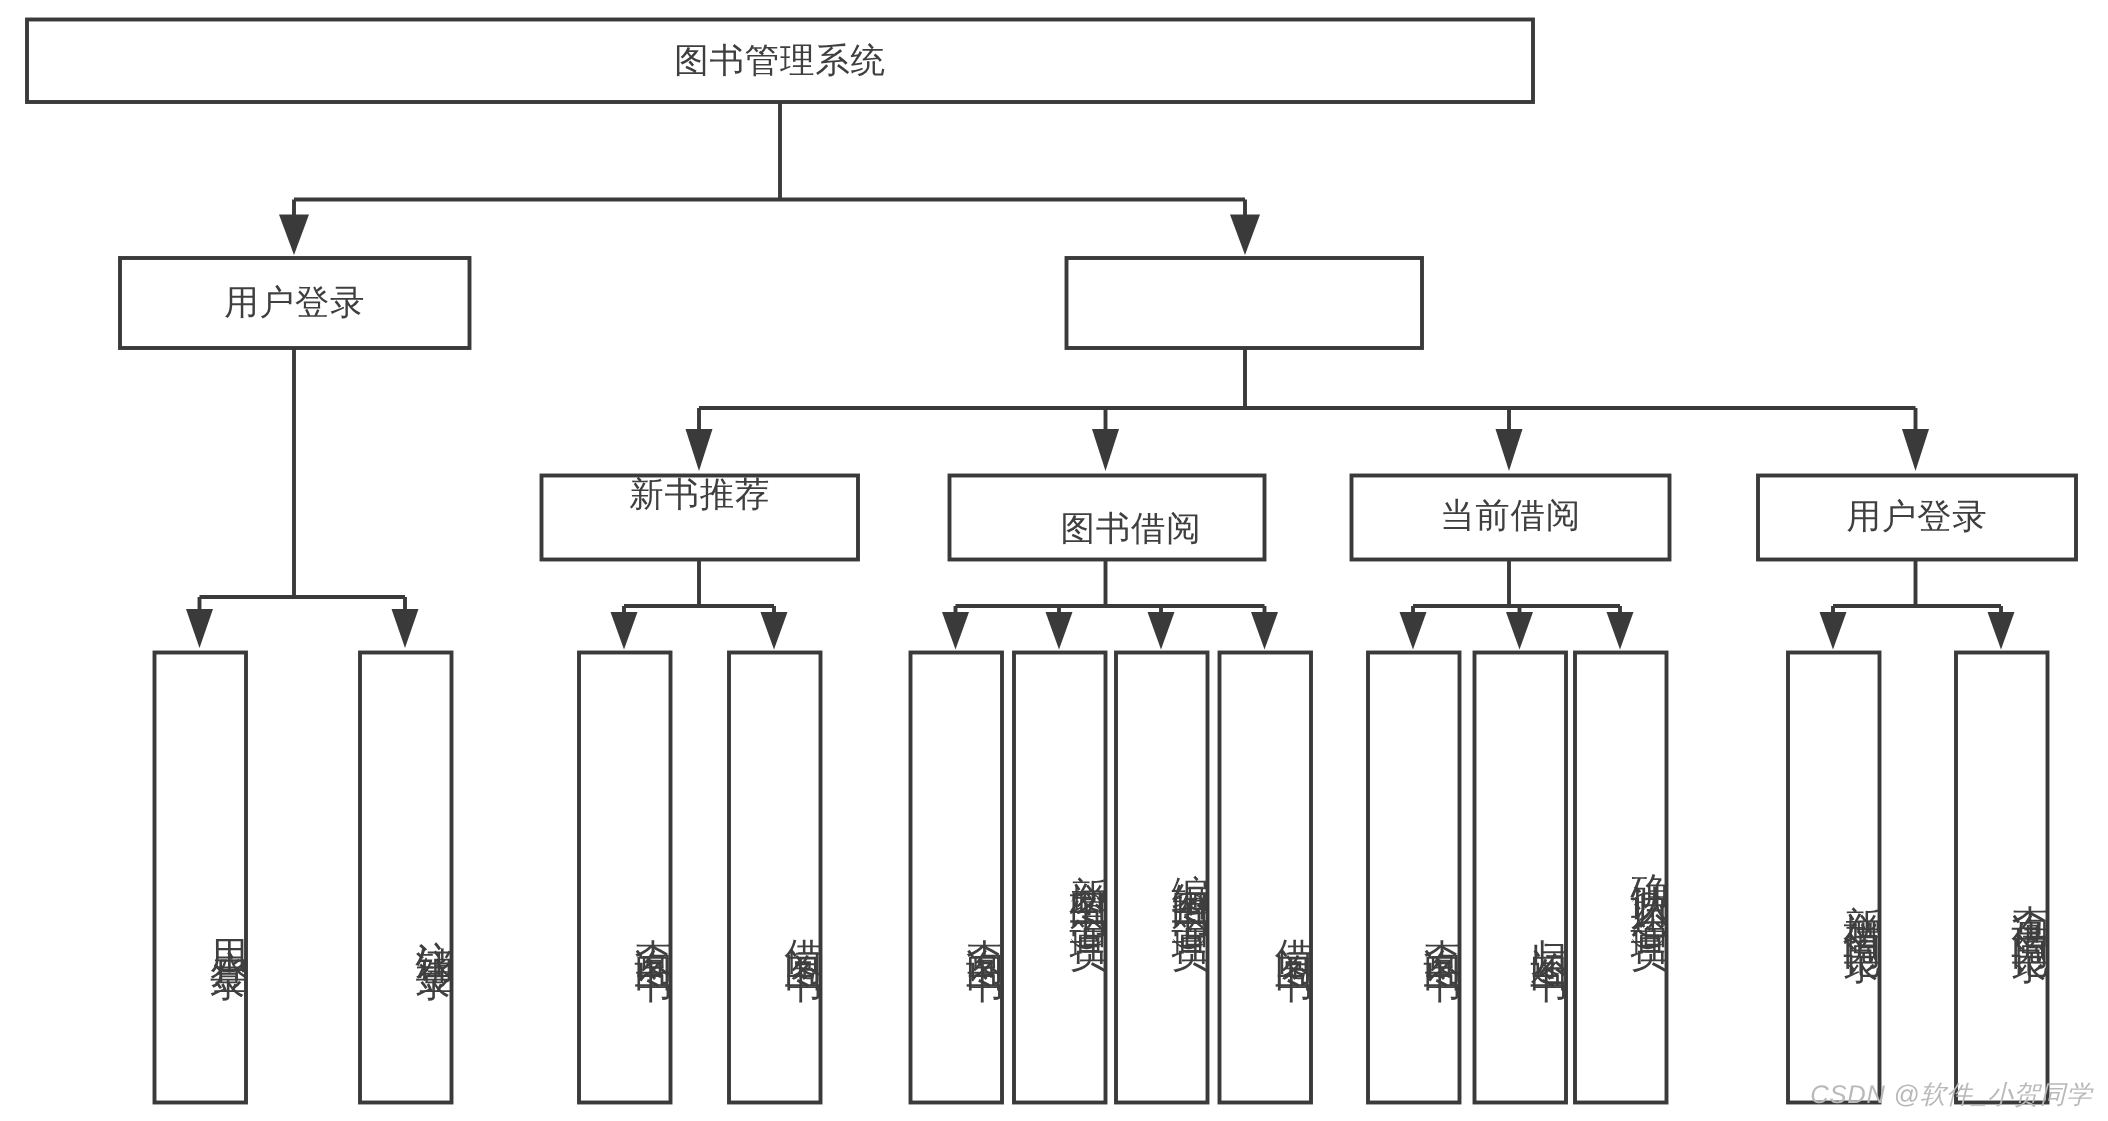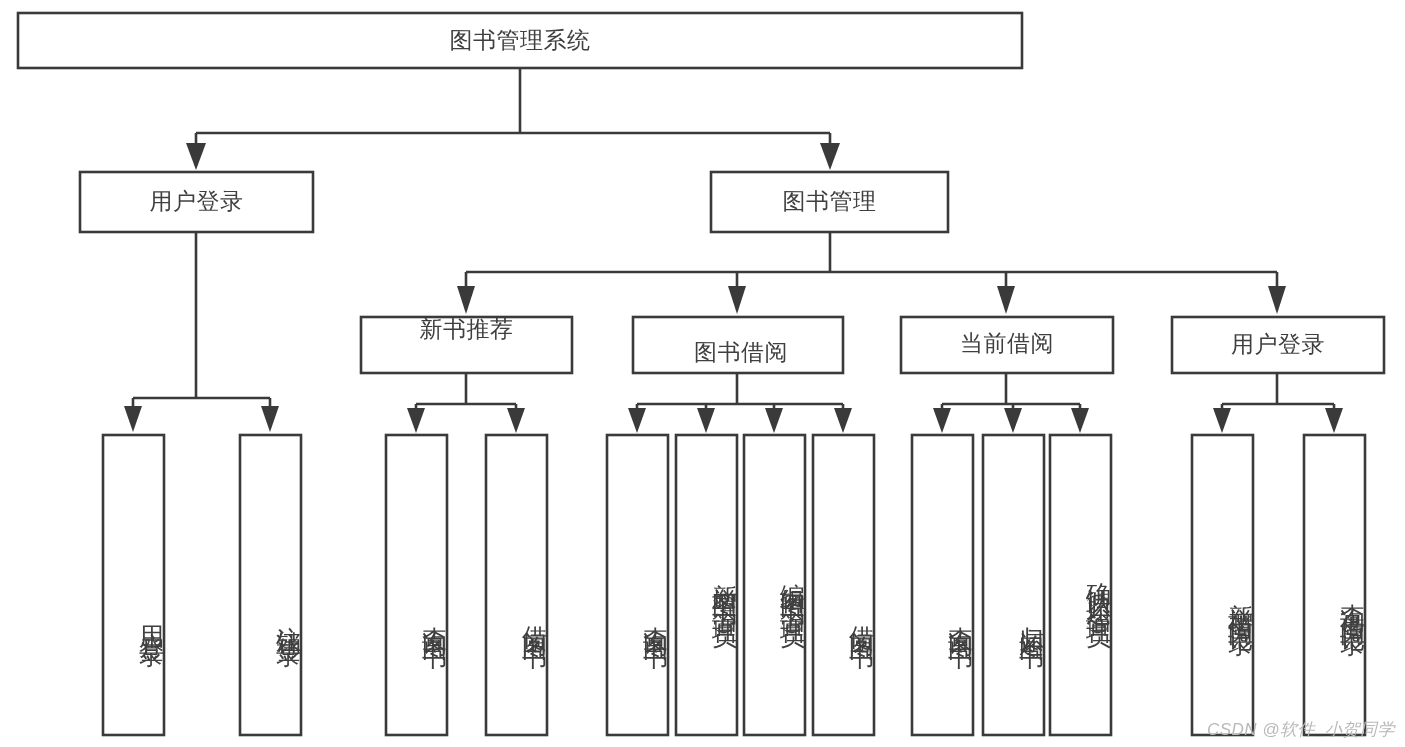--- a/index.html
+++ b/index.html
@@ -173,24 +173,23 @@
     <rect class="node-box" x="983" y="435" width="61" height="300"></rect>
     <rect class="node-box" x="1050" y="435" width="61" height="300"></rect>
 
     <rect class="node-box" x="1192" y="435" width="61" height="300"></rect>
     <rect class="node-box" x="1304" y="435" width="61" height="300"></rect>
   </svg>
 
   <div class="node-label horizontal" style="left:18px; top:13px; width:1004px; height:55px;">图书管理系统</div>
 
   <div class="node-label horizontal" style="left:80px; top:172px; width:233px; height:60px;">用户登录</div>
-  <div class="node-label horizontal" style="left:711px; top:172px; width:237px; height:60px;">图书管理</div>
 
   <div class="node-label horizontal" style="left:361px; top:302px; width:211px; height:56px;">新书推荐</div>
-  <div class="node-label horizontal" style="left:636px; top:317px; width:210px; height:72px;border-radius:16px;">图书借阅</div>
+  <div class="node-label horizontal" style="left:649px; top:317px; width:210px; height:72px;border-radius:16px;">图书借阅</div>
   <div class="node-label horizontal" style="left:901px; top:317px; width:212px; height:54px;">当前借阅</div>
   <div class="node-label horizontal" style="left:1172px; top:317px; width:212px; height:56px;">用户登录</div>
 
   <div class="node-label vertical" style="left:103px; top:497px; width:61px; height:238px;">用户登录</div>
   <div class="node-label vertical" style="left:240px; top:497px; width:61px; height:238px;">注销登录</div>
 
   <div class="node-label vertical" style="left:386px; top:497px; width:61px; height:238px;">查询图书</div>
   <div class="node-label vertical" style="left:486px; top:497px; width:61px; height:238px;">借阅图书</div>
 
   <div class="node-label vertical" style="left:607px; top:497px; width:61px; height:238px;">查询图书</div>

